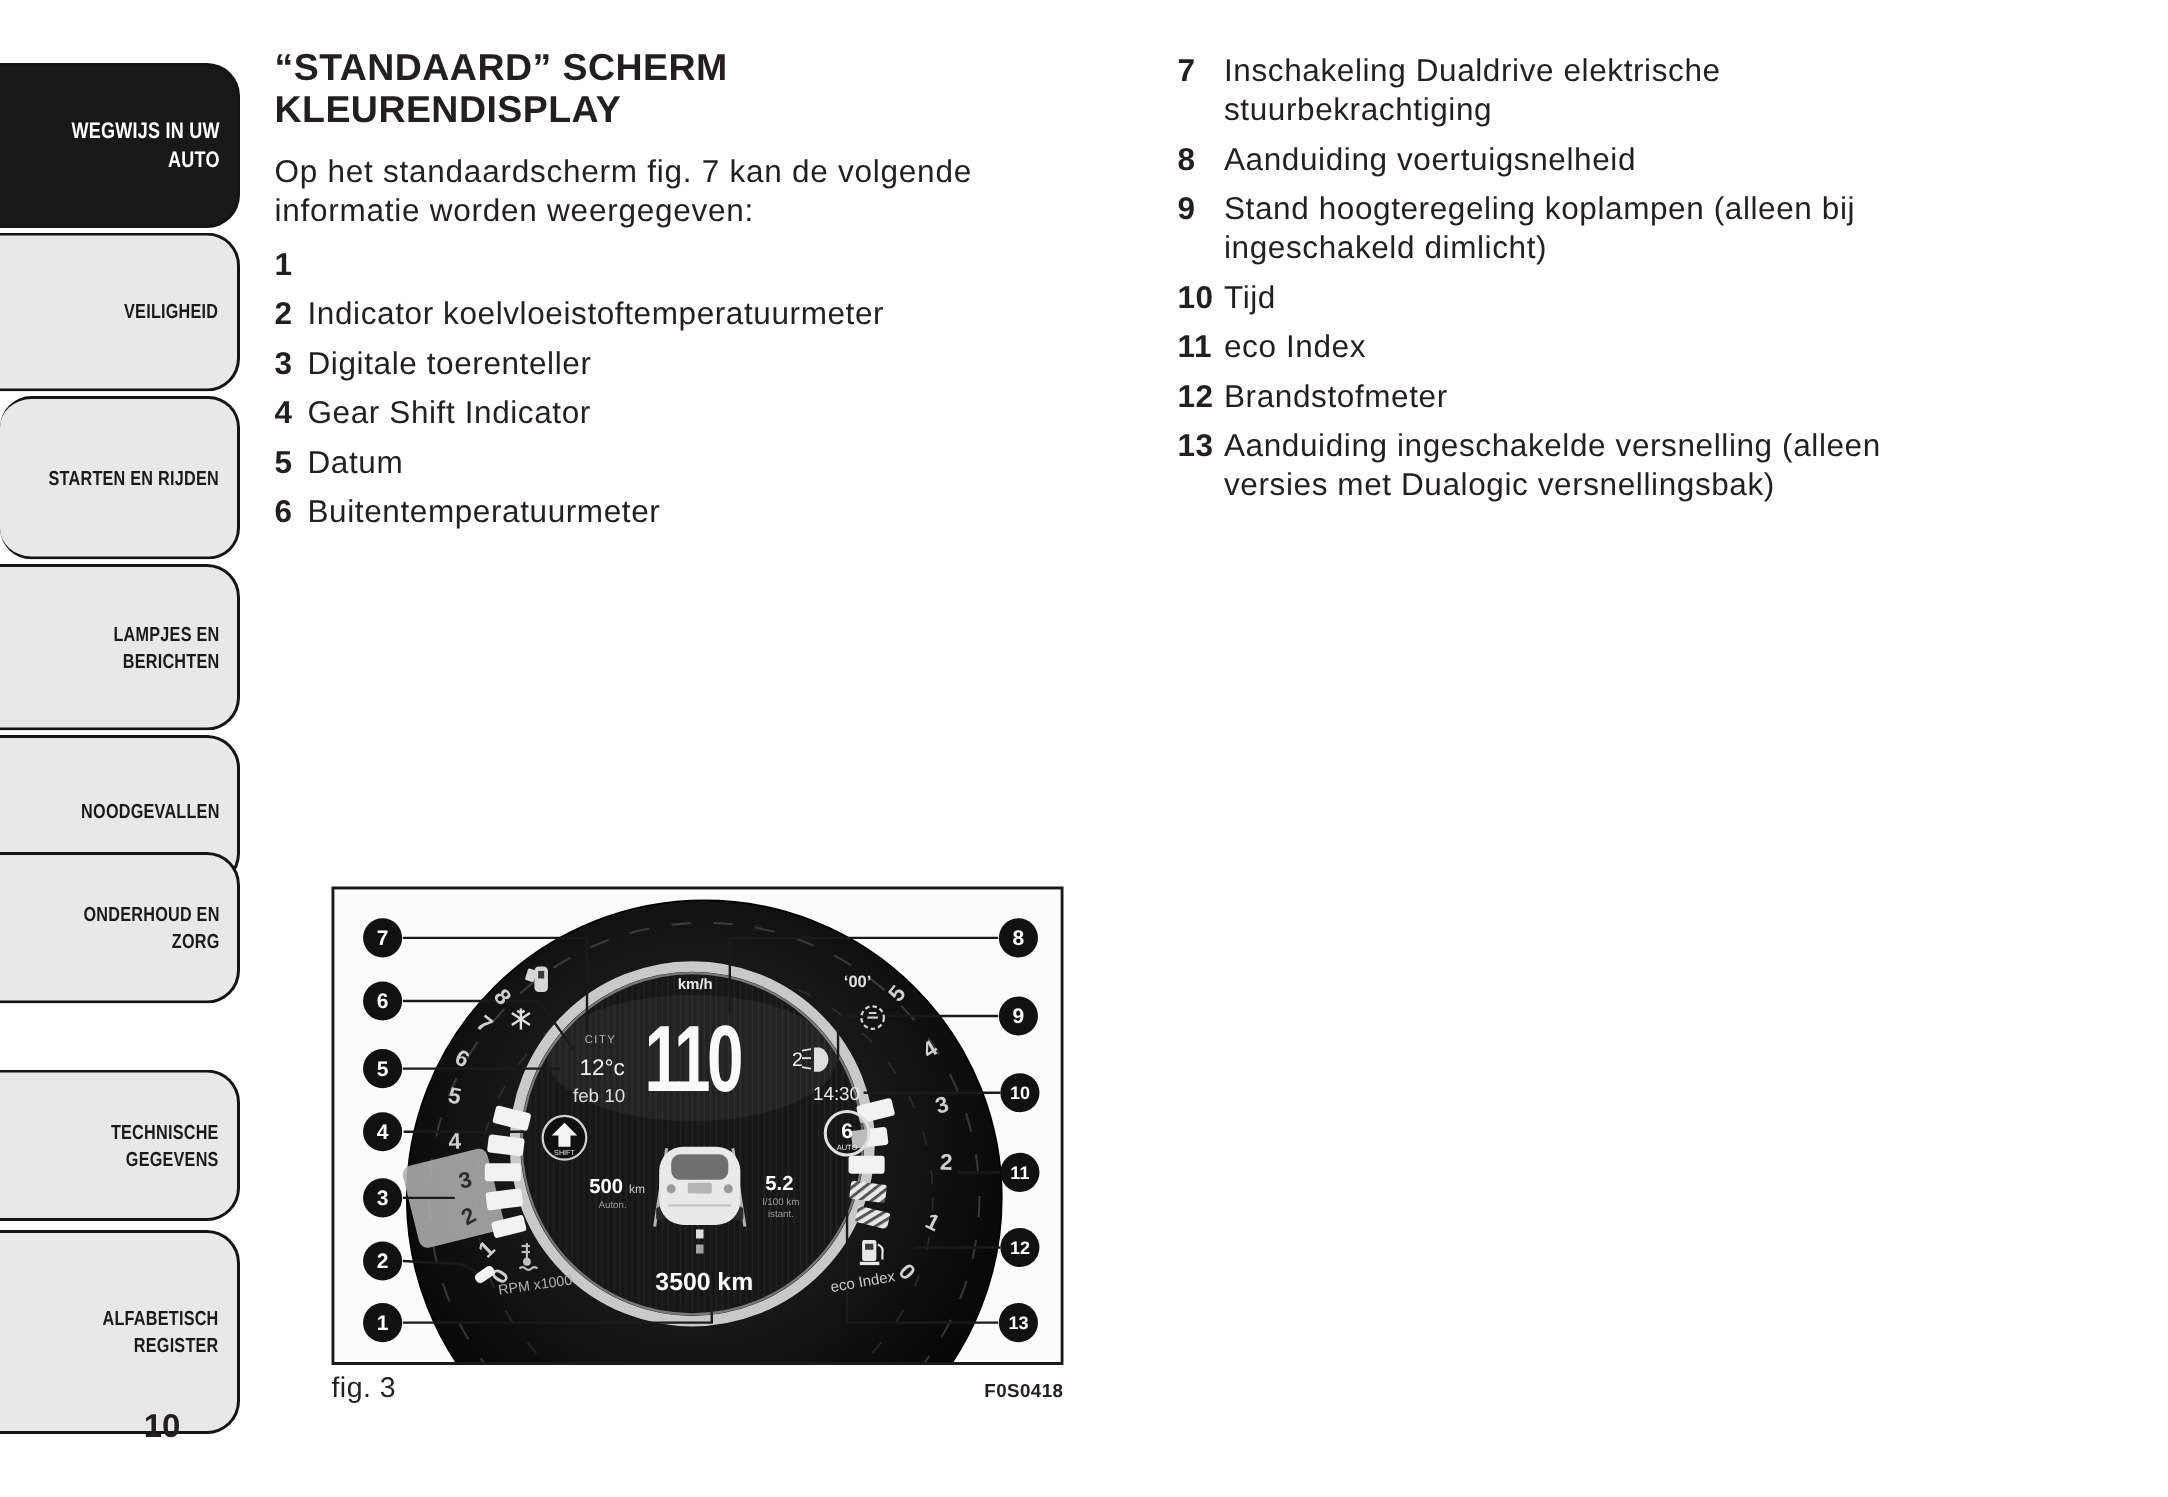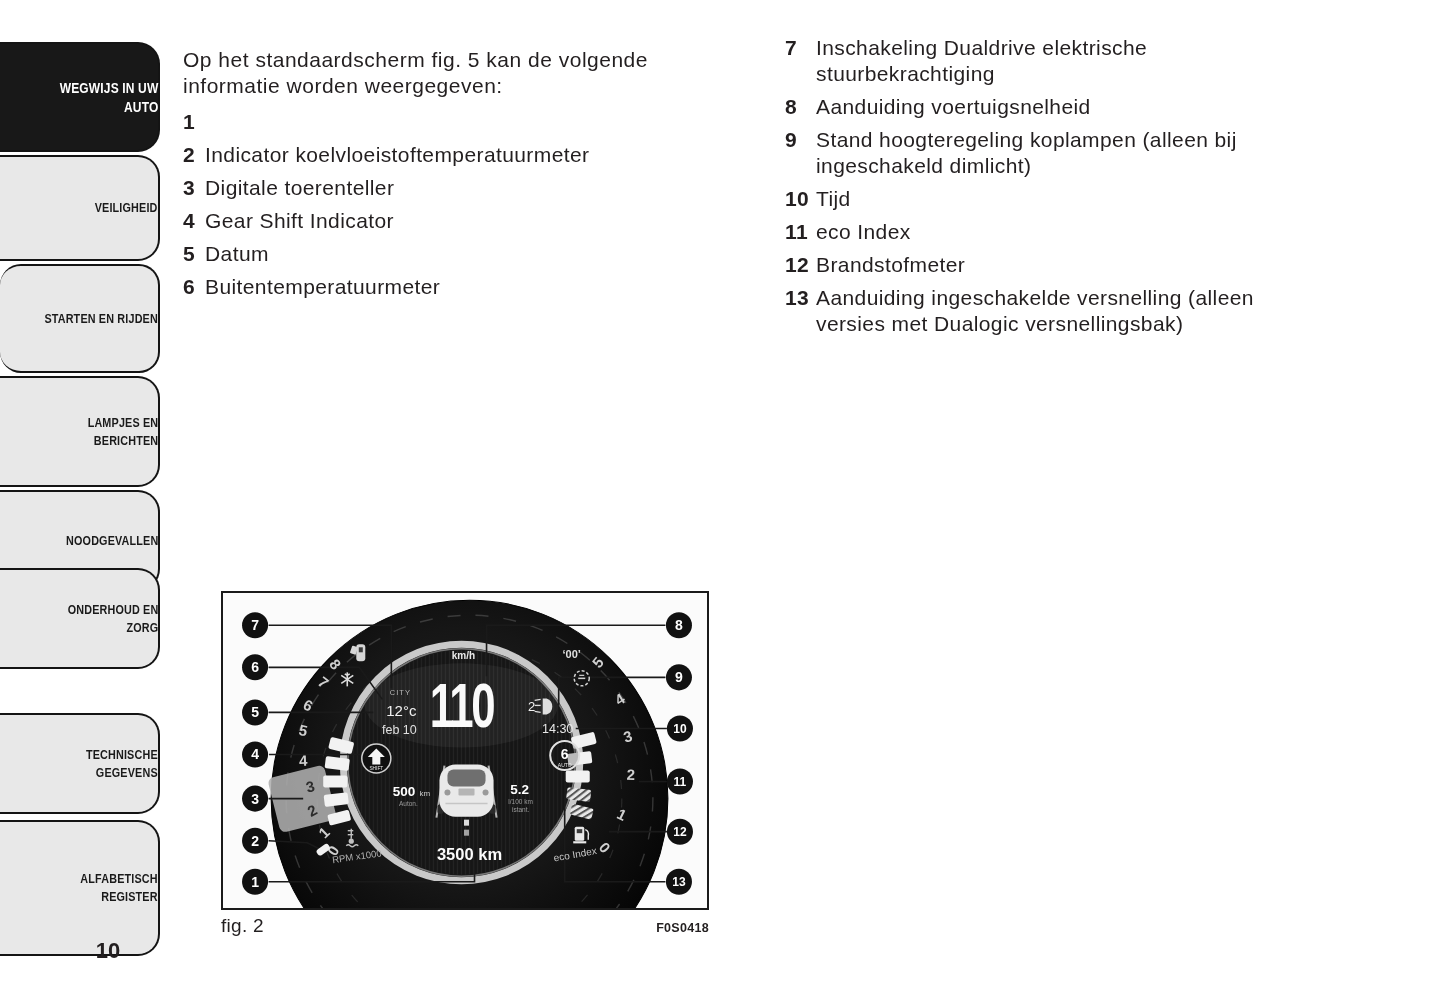--- a/index.html
+++ b/index.html
@@ -11,20 +11,21 @@
     position:relative;
     overflow:hidden;
   }
   
   .tab {
     position:absolute; left:0; width:160px;
     background:#e8e8e8;
     border:2.5px solid #141414; border-left:none;
     border-radius:0 22px 22px 0;
     display:flex; align-items:center; justify-content:flex-end;
+    padding-right:12px;
   }
   .tab.active { background:#181818; }
   .tab-label {
     display:inline-block;
     font-weight:bold; font-size:13.5px; line-height:1.3;
     text-align:right; white-space:pre-line; color:#1a1a1a;
     transform:scaleX(.8); transform-origin:right center;
     letter-spacing:.2px;
   }
   .tab.active .tab-label { color:#ffffff; font-size:15px; }
@@ -96,21 +97,23 @@
 GEGEVENS</span>
   </div>
   <div class="tab t8">
     <span class="tab-label">ALFABETISCH
 REGISTER</span>
   </div>
   <div class="page-num">10</div>
 </nav>
 
 <section class="col-left">
-  <p class="intro">Op het standaardscherm fig. 5 kan de volgende
+  <h1 class="heading">“STANDAARD” SCHERM
+KLEURENDISPLAY</h1>
+  <p class="intro">Op het standaardscherm fig. 7 kan de volgende
 informatie worden weergegeven:</p>
   <div class="num-list">
     <div class="num-item">
         <span class="n">1</span>
       </div>
     <div class="num-item">
         <span class="n">2</span>
         <span class="t">Indicator koelvloeistoftemperatuurmeter</span>
       </div>
     <div class="num-item">
@@ -426,15 +429,15 @@
         </g>
     <g>
           <circle cx="455" cy="288" r="13" fill="#111"></circle>
           <text x="455" y="288" dy=".35em" font-size="12">13</text>
         </g>
   </g>
 </svg>
 </div>
 
 <div class="fig-caption-row">
-  <span class="fig-caption">fig. 2</span>
+  <span class="fig-caption">fig. 3</span>
   <span class="fig-code">F0S0418</span>
 </div>
 
 </body></html>

